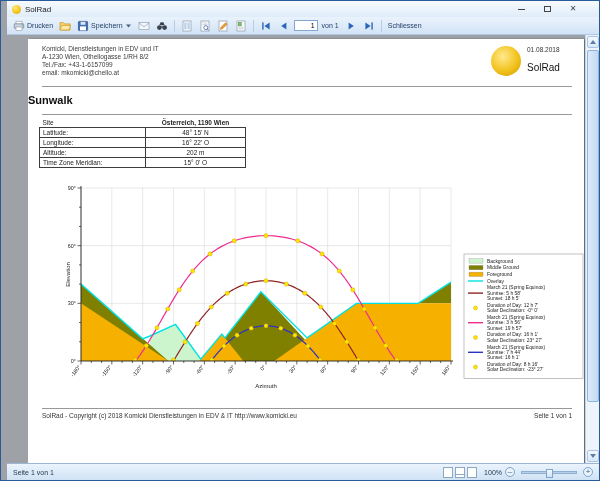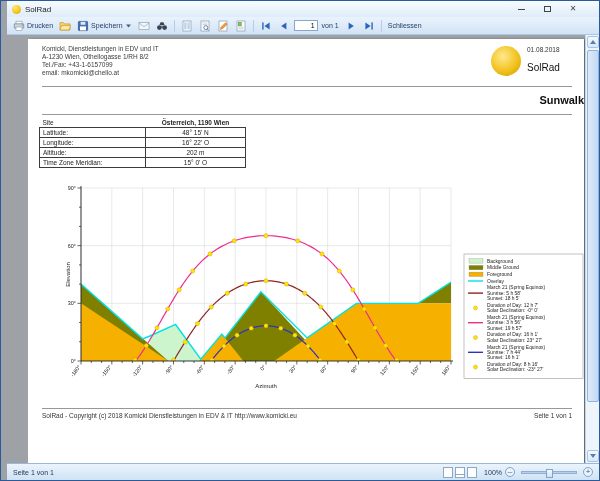--- a/index.html
+++ b/index.html
@@ -44,21 +44,21 @@
     background:linear-gradient(90deg,#dcebfa,#c2d9f2);border:1px solid #90b4dc;border-radius:2px;}
   
   .addr{position:absolute;left:14px;top:6px;font-size:6.5px;line-height:8px;color:#3b3b3b;}
   .hdr-right{position:absolute;left:463px;top:7px;display:flex;gap:6px;}
   .logo{width:30px;height:30px;border-radius:50%;flex:none;
     background:radial-gradient(circle at 40% 35%,#ffe98e,#f2c21c 55%,#cf9a00);}
   .hdr-texts{display:flex;flex-direction:column;}
   .rdate{font-size:6.5px;color:#333;}
   .rlogo-label{font-size:10px;color:#111;margin-top:9px;}
   .rule{position:absolute;left:14px;right:12px;border-top:1px solid #989898;}
-  .rpt-title{position:absolute;left:0;right:0;top:55px;text-align:right;font-size:11px;
+  .rpt-title{position:absolute;left:0;right:0;top:55px;text-align:left;font-size:11px;
     font-weight:bold;color:#101010;}
   table.site{position:absolute;left:11px;top:79px;border-collapse:collapse;font-size:6.5px;color:#1c1c1c;}
   table.site td{padding:1px 3px;height:9px;}
   table.site tr.body td{border:1px solid #3c3c3c;}
   table.site td.lab{width:106px;text-align:left;}
   table.site td.val{width:100px;text-align:center;}
   table.site tr.head td{border:none;font-weight:bold;}
   table.site tr.head td.lab{font-weight:normal;}
   .chart-wrap{position:absolute;left:8px;top:144px;width:548px;height:218px;}
   .f-rule{top:369px;}

